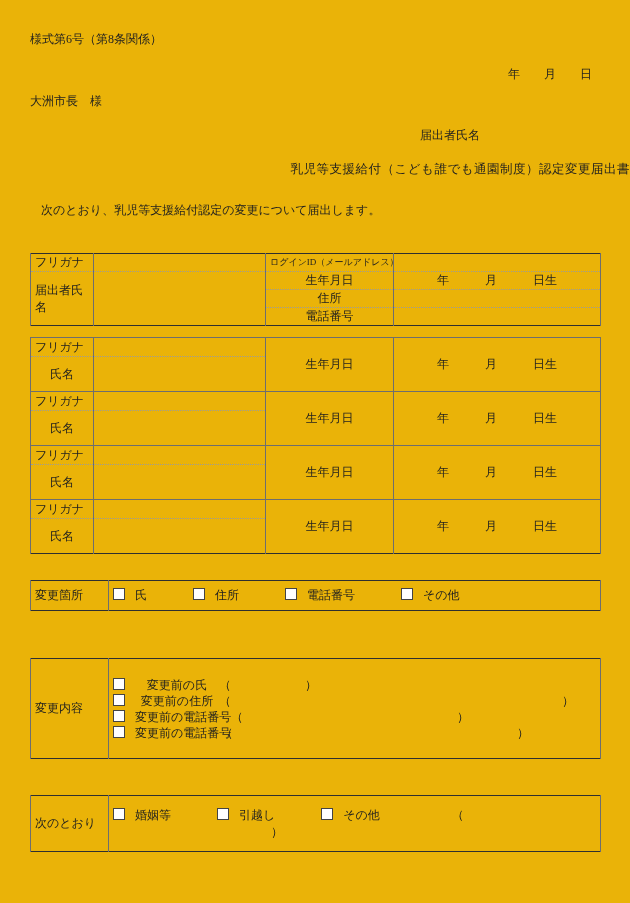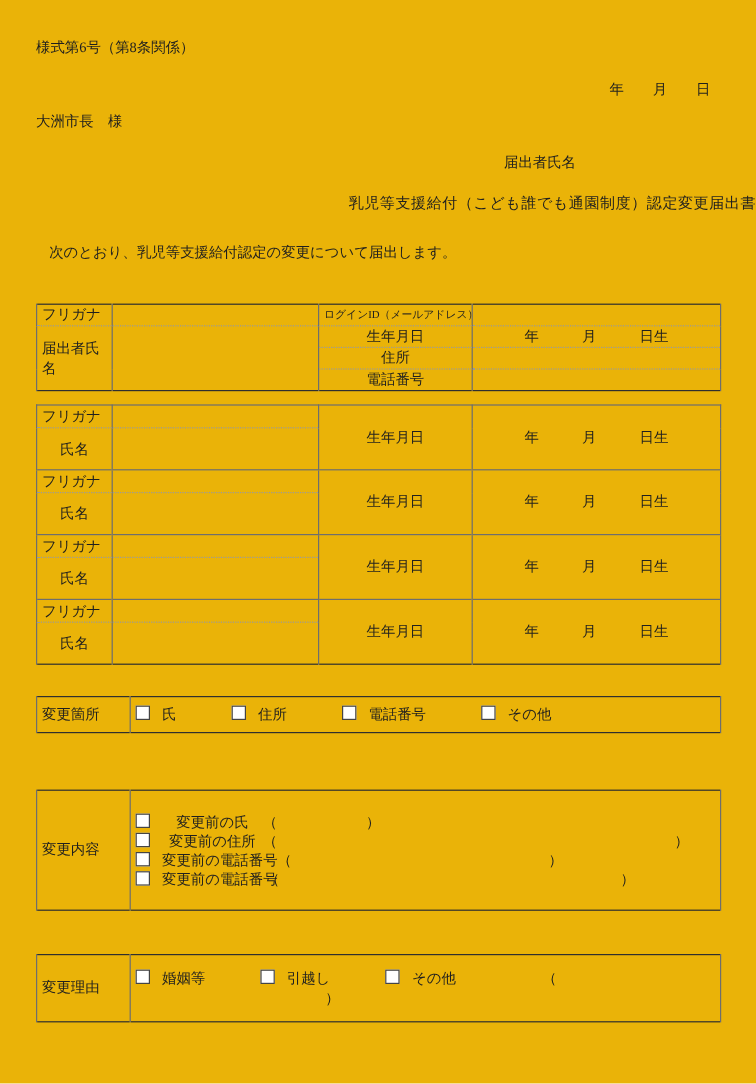--- a/index.html
+++ b/index.html
@@ -208,21 +208,21 @@
   </tbody>
     </table>
 
   <table class="tbl chg-rsn">
     <colgroup>
         <col style="width:78px">
         <col style="width:492px">
       </colgroup>
     <tbody>
         <tr>
-      <td class="lab2">変更理由</td>
+      <td class="lab2">次のとおり</td>
       <td class="opts">
         <span class="opt"><span class="cb"></span><span>婚姻等</span></span><span class="opt"><span class="cb"></span><span>引越し</span></span><span class="opt"><span class="cb"></span><span>その他</span></span><span class="paren-open">（</span><span class="gap rsn-gap"></span><span>）</span>
       </td>
     </tr>
   </tbody>
     </table>
 
 </div>
 
 </body></html>

